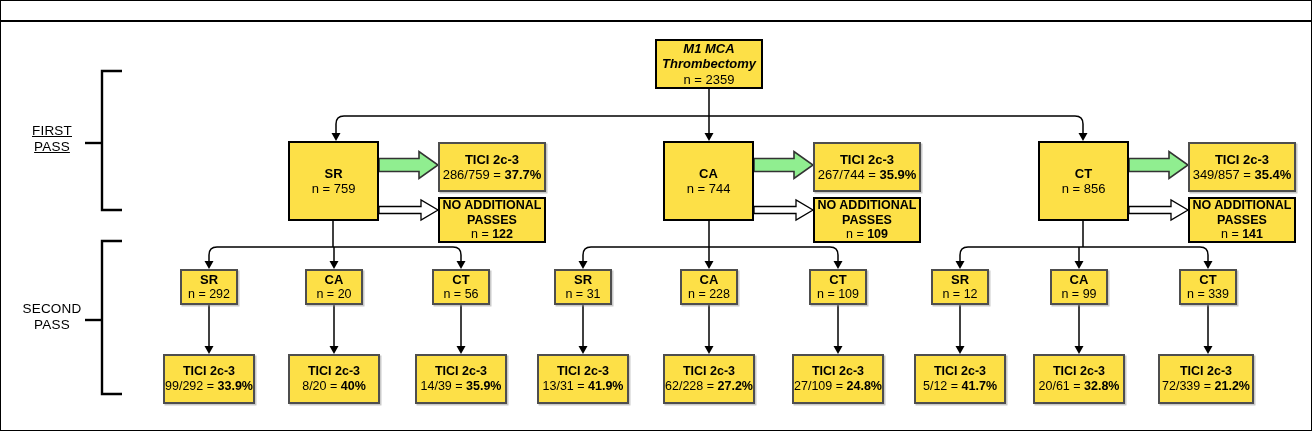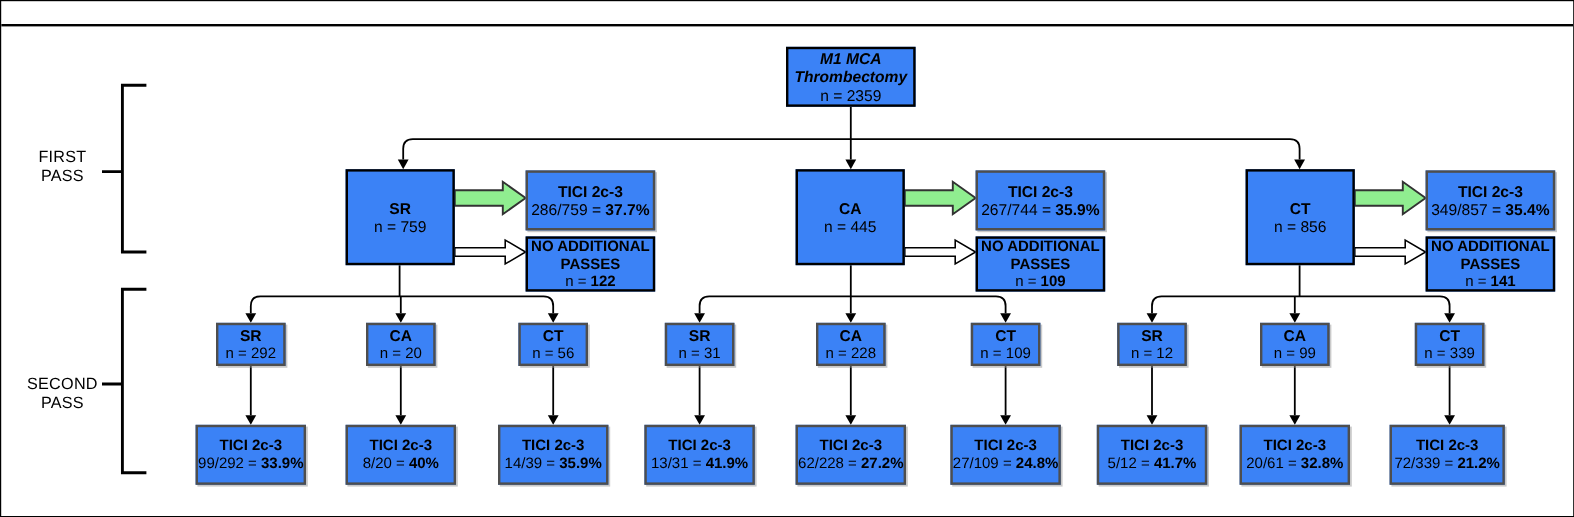--- a/index.html
+++ b/index.html
@@ -4,21 +4,21 @@
 <style>
   html,body{margin:0;padding:0;background:#fff;}
   .canvas{
     position:relative;width:1312px;height:431px;background:#fff;
     border:1px solid #000;box-sizing:border-box;overflow:hidden;
     font-family:"Liberation Sans",sans-serif;color:#000;
   }
   .toprule{position:absolute;left:0;top:19px;width:100%;height:2px;background:#000;}
   svg.connectors{position:absolute;left:0;top:0;}
   .box{
-    position:absolute;background:#3b82f6;border:2px solid #000;box-sizing:border-box;
+    position:absolute;background:#fde047;border:2px solid #000;box-sizing:border-box;
     display:flex;flex-direction:column;align-items:center;justify-content:center;
     text-align:center;line-height:1.18;font-size:13px;
   }
   .box.gray{border-color:#4e4e4e;box-shadow:1.5px 1.5px 0 rgba(150,150,150,.5);}
   .bold{font-weight:bold;}
   .bi{font-weight:bold;font-style:italic;}
   .small{font-size:12.5px;text-align:right;}
   .stage-label{
     position:absolute;text-align:center;font-size:13.5px;line-height:16px;
     letter-spacing:.2px;
@@ -103,25 +103,25 @@
     <g stroke="#000" stroke-width="2.4" fill="none">
       <path d="M121 70 H101 V209 H121"></path>
       <path d="M84 142 H101"></path>
     </g>
     <g stroke="#000" stroke-width="2.4" fill="none">
       <path d="M121 240 H101 V393 H121"></path>
       <path d="M84 319 H101"></path>
     </g>
   </svg>
 
-  <div class="stage-label" style="left:8px;top:122px;width:86px;">
+  <div class="stage-label" style="left:8px;top:122px;width:86px;text-decoration:underline;">
     <div>FIRST</div>
     <div>PASS</div>
   </div>
-  <div class="stage-label" style="left:8px;top:300px;width:86px;margin-top:11px;">
+  <div class="stage-label" style="left:8px;top:300px;width:86px;">
     <div>SECOND</div>
     <div>PASS</div>
   </div>
 
   <div class="box" style="left:654px;top:38px;width:108px;height:50px;">
     <div class="bi">M1 MCA</div>
     <div class="bi">Thrombectomy</div>
     <div>n = 2359</div>
   </div>
 
@@ -160,21 +160,21 @@
     <div class="bold">TICI 2c-3</div>
     <div><span>8/20 = </span><span class="bold">40%</span></div>
   </div>
   <div class="box gray" style="left:414px;top:353px;width:92px;height:50px;font-size:12.5px;">
     <div class="bold">TICI 2c-3</div>
     <div><span>14/39 = </span><span class="bold">35.9%</span></div>
   </div>
 
   <div class="box" style="left:662px;top:140px;width:91px;height:80px;">
     <div class="bold">CA</div>
-    <div>n = 445</div>
+    <div>n = 744</div>
   </div>
   <div class="box gray" style="left:812px;top:141px;width:108px;height:50px;">
     <div class="bold">TICI 2c-3</div>
     <div><span>267/744 = </span><span class="bold">35.9%</span></div>
   </div>
   <div class="box" style="left:812px;top:196px;width:108px;height:46px;font-size:12.5px;">
     <div class="bold">NO ADDITIONAL</div>
     <div class="bold">PASSES</div>
     <div><span>n = </span><span class="bold">109</span></div>
   </div>

